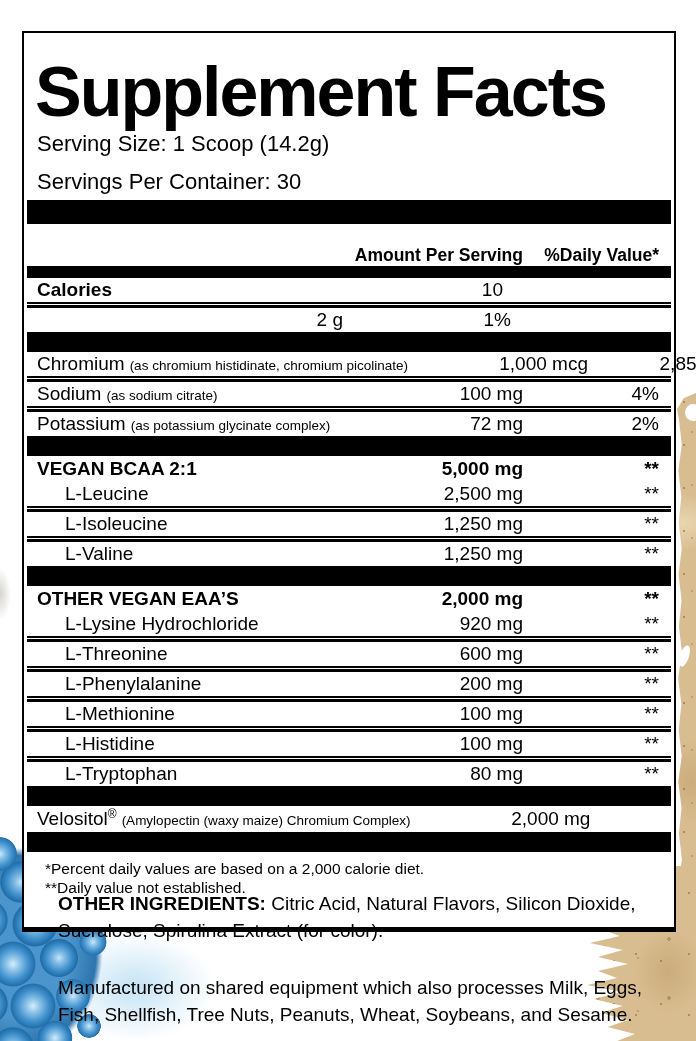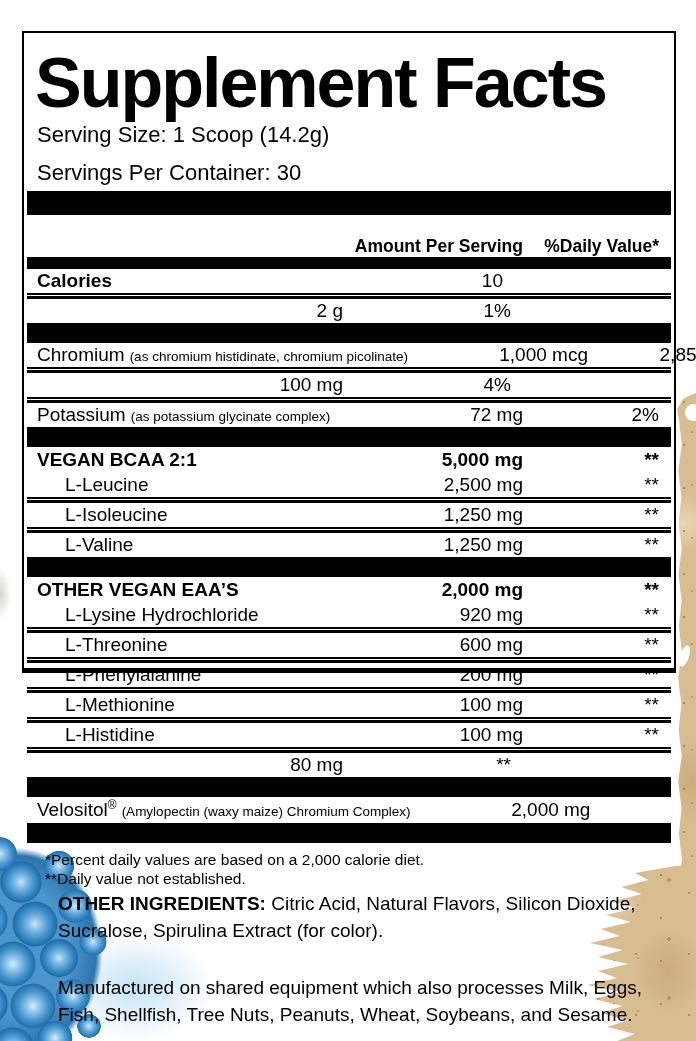--- a/index.html
+++ b/index.html
@@ -69,23 +69,23 @@
       radial-gradient(ellipse 92px 112px at 62px 118px, #4b94cc 58%, #2e74ad 86%, rgba(46,116,173,0) 93%);
   }
   .left-smudge {
     position:absolute; left:-11px; top:568px; width:22px; height:52px; z-index:1;
     border-radius:50%;
     background:radial-gradient(closest-side, rgba(178,176,165,.55), transparent);
   }
 
   
   .box {
-    position:absolute; left:22px; top:31px; width:654px; height:642px; z-index:3;
+    position:absolute; left:22px; top:31px; width:654px; height:901px; z-index:3;
     background:#fff; border:2.5px solid #000; border-bottom-width:5px;
-    padding:3px 3px;
+    padding:12px 3px;
   }
   .title {
     font-weight:bold; font-size:70px; line-height:74px; letter-spacing:-2px;
     margin:10px 8px 0 8px; white-space:nowrap;
   }
   .serving { margin:4px 0 0 10px; font-size:22px; line-height:22px; }
   .bar  { height:20px; background:#000; margin-top:0; }
   .bar1 { margin-top:7px; height:24px; }
   .bar-thin { height:12px; background:#000; }
   .sep {
@@ -152,20 +152,21 @@
 
     <div class="bar"></div>
 
     <div class="row">
       <div class="cell-name"><span>Chromium</span><span class="detail">(as chromium histidinate, chromium picolinate)</span></div>
       <div class="amt">1,000 mcg</div>
       <div class="dv">2,857%</div>
     </div>
     <div class="sep"></div>
     <div class="row">
+      <div class="cell-name"><span>Sodium</span><span class="detail">(as sodium citrate)</span></div>
       <div class="amt">100 mg</div>
       <div class="dv">4%</div>
     </div>
     <div class="sep"></div>
     <div class="row">
       <div class="cell-name"><span>Potassium</span><span class="detail">(as potassium glycinate complex)</span></div>
       <div class="amt">72 mg</div>
       <div class="dv">2%</div>
     </div>
 
@@ -225,20 +226,21 @@
       <div class="dv">**</div>
     </div>
     <div class="sep"></div>
     <div class="row indent">
       <div class="cell-name">L-Histidine</div>
       <div class="amt">100 mg</div>
       <div class="dv">**</div>
     </div>
     <div class="sep"></div>
     <div class="row indent">
+      <div class="cell-name">L-Tryptophan</div>
       <div class="amt">80 mg</div>
       <div class="dv">**</div>
     </div>
 
     <div class="bar"></div>
 
     <div class="row sec-row">
       <div class="cell-name"><span>Velositol</span><span class="reg-mark">®</span><span class="detail">(Amylopectin (waxy maize) Chromium Complex)</span></div>
       <div class="amt">2,000 mg</div>
       <div class="dv">**</div>

